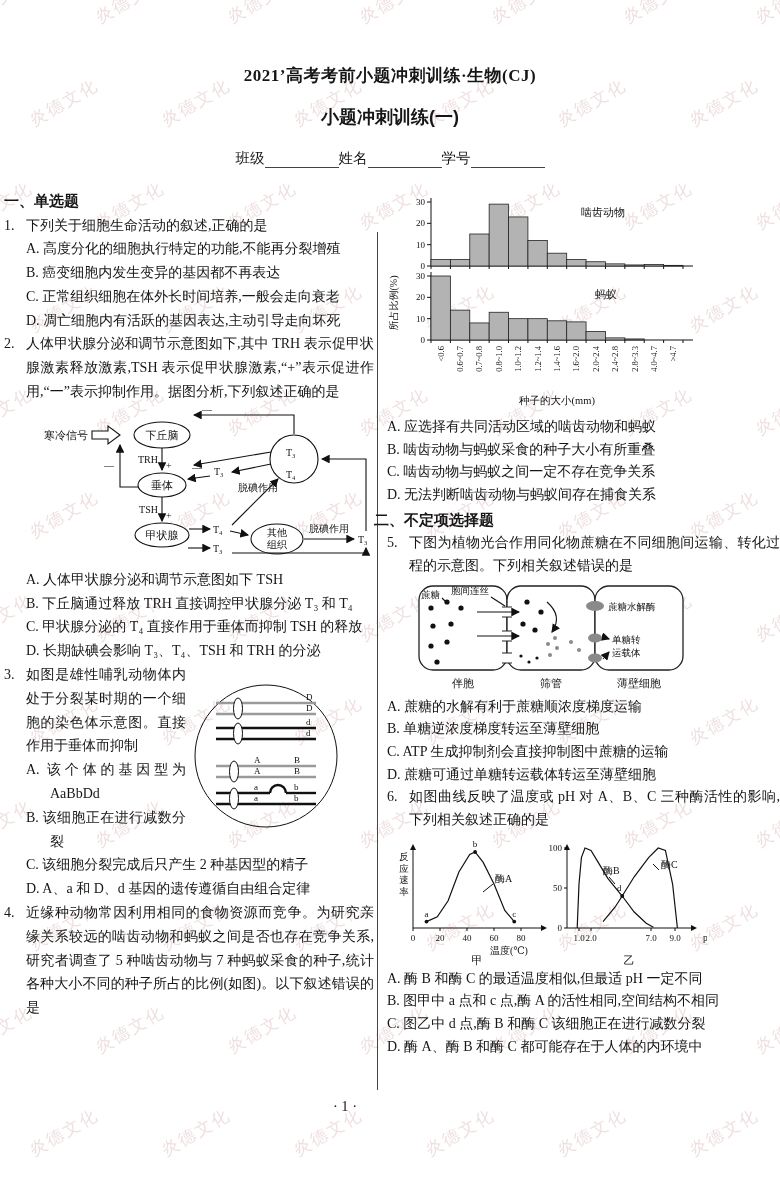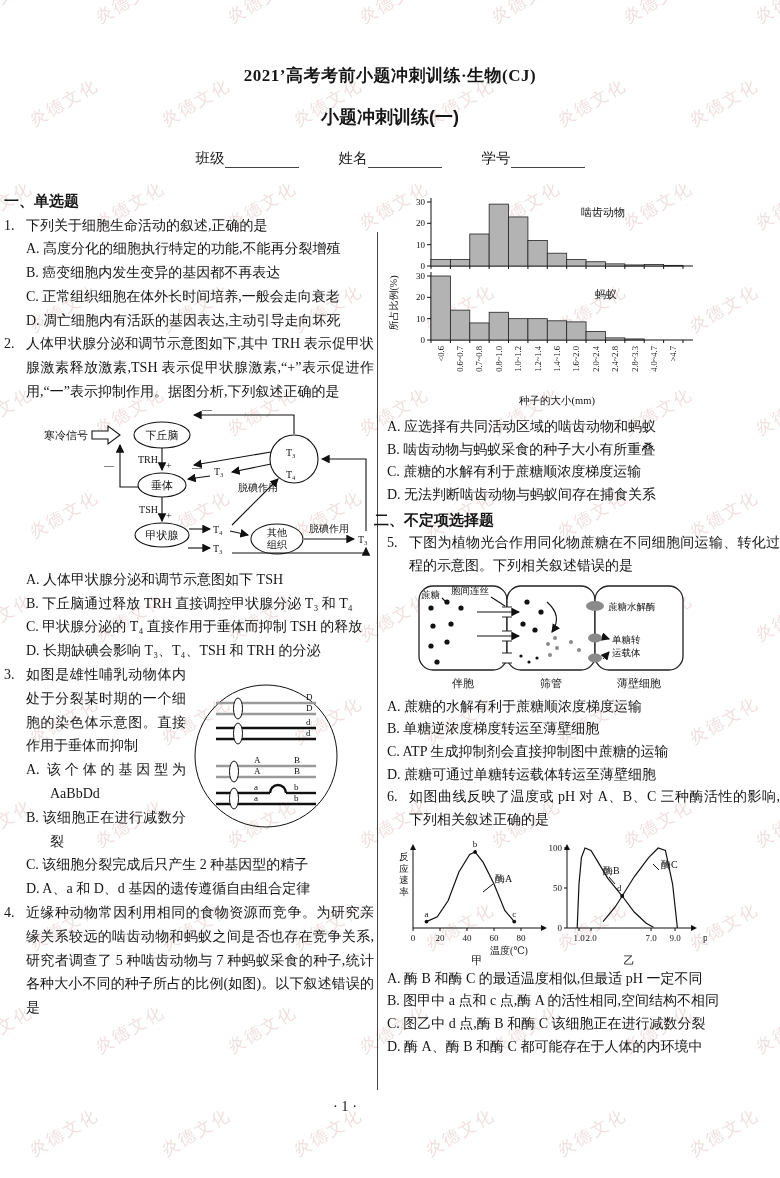--- a/index.html
+++ b/index.html
@@ -4,21 +4,21 @@
 <style>
   html,body{margin:0;padding:0;}
   body{width:780px;height:1178px;position:relative;overflow:hidden;background:#ffffff;
        color:#161616;font-family:"Liberation Serif","DejaVu Serif",serif;}
   #wm{position:absolute;inset:0;z-index:0;pointer-events:none;}
   .wmt{position:absolute;transform:rotate(-30deg);color:rgba(205,158,158,0.33);
        font-size:17px;letter-spacing:2px;white-space:nowrap;font-family:"Liberation Sans",sans-serif;}
   #content{position:relative;z-index:1;}
   #pg-title{text-align:center;font-size:17px;font-weight:bold;margin:0;padding-top:64px;letter-spacing:.5px;}
   #pg-sub{text-align:center;font-size:18px;font-weight:bold;margin:18px 0 0 0;font-family:"Liberation Sans","DejaVu Sans",sans-serif;}
-  #fields{display:flex;justify-content:center;gap:40px;margin-top:20px;font-size:14.5px;}
+  #fields{display:flex;justify-content:center;margin-top:20px;font-size:14.5px;}
   .field{white-space:nowrap;}
   .blank{display:inline-block;width:74px;border-bottom:1px solid #444;height:15px;vertical-align:bottom;}
   #cols{display:flex;margin-top:20px;}
   #col-l{width:374px;padding-left:4px;box-sizing:border-box;}
   #col-r{width:406px;padding-left:13px;box-sizing:border-box;}
   .head{font-weight:bold;font-size:15px;font-family:"Liberation Sans","DejaVu Sans",sans-serif;line-height:1.7;}
   #col-r .head{margin-left:-13px;}
   .q{padding-left:22px;font-size:14px;line-height:1.7;text-align:justify;}
   #col-r .q{line-height:1.62;}
   .qnum{float:left;margin-left:-22px;}
@@ -342,21 +342,21 @@
           <text x="252.53846153846152" y="158" font-size="8.5" text-anchor="end" transform="rotate(-90 252.53846153846152 158)">2.8~3.3</text>
           <text x="271.9230769230769" y="158" font-size="8.5" text-anchor="end" transform="rotate(-90 271.9230769230769 158)">4.0~4.7</text>
           <text x="291.30769230769226" y="158" font-size="8.5" text-anchor="end" transform="rotate(-90 291.30769230769226 158)">&gt;4.7</text>
           <text x="172" y="216" font-size="10.5" text-anchor="middle">种子的大小(mm)</text>
           <text x="12" y="115" font-size="10" text-anchor="middle" transform="rotate(-90 12 115)">所占比例(%)</text>
         </svg>
 
       <div class="q">
         <div class="opt">A. 应选择有共同活动区域的啮齿动物和蚂蚁</div>
         <div class="opt">B. 啮齿动物与蚂蚁采食的种子大小有所重叠</div>
-        <div class="opt">C. 蔗糖的水解有利于蔗糖顺浓度梯度运输</div>
+        <div class="opt">C. 啮齿动物与蚂蚁之间一定不存在竞争关系</div>
         <div class="opt">D. 无法判断啮齿动物与蚂蚁间存在捕食关系</div>
       </div>
 
       <div class="head">二、不定项选择题</div>
 
       <div class="q">
         <span class="qnum">5.</span>
         <span>下图为植物光合作用同化物蔗糖在不同细胞间运输、转化过程的示意图。下列相关叙述错误的是</span>
 
         <svg class="fig" id="fig-q5" width="300" height="114" viewBox="0 0 300 114">

